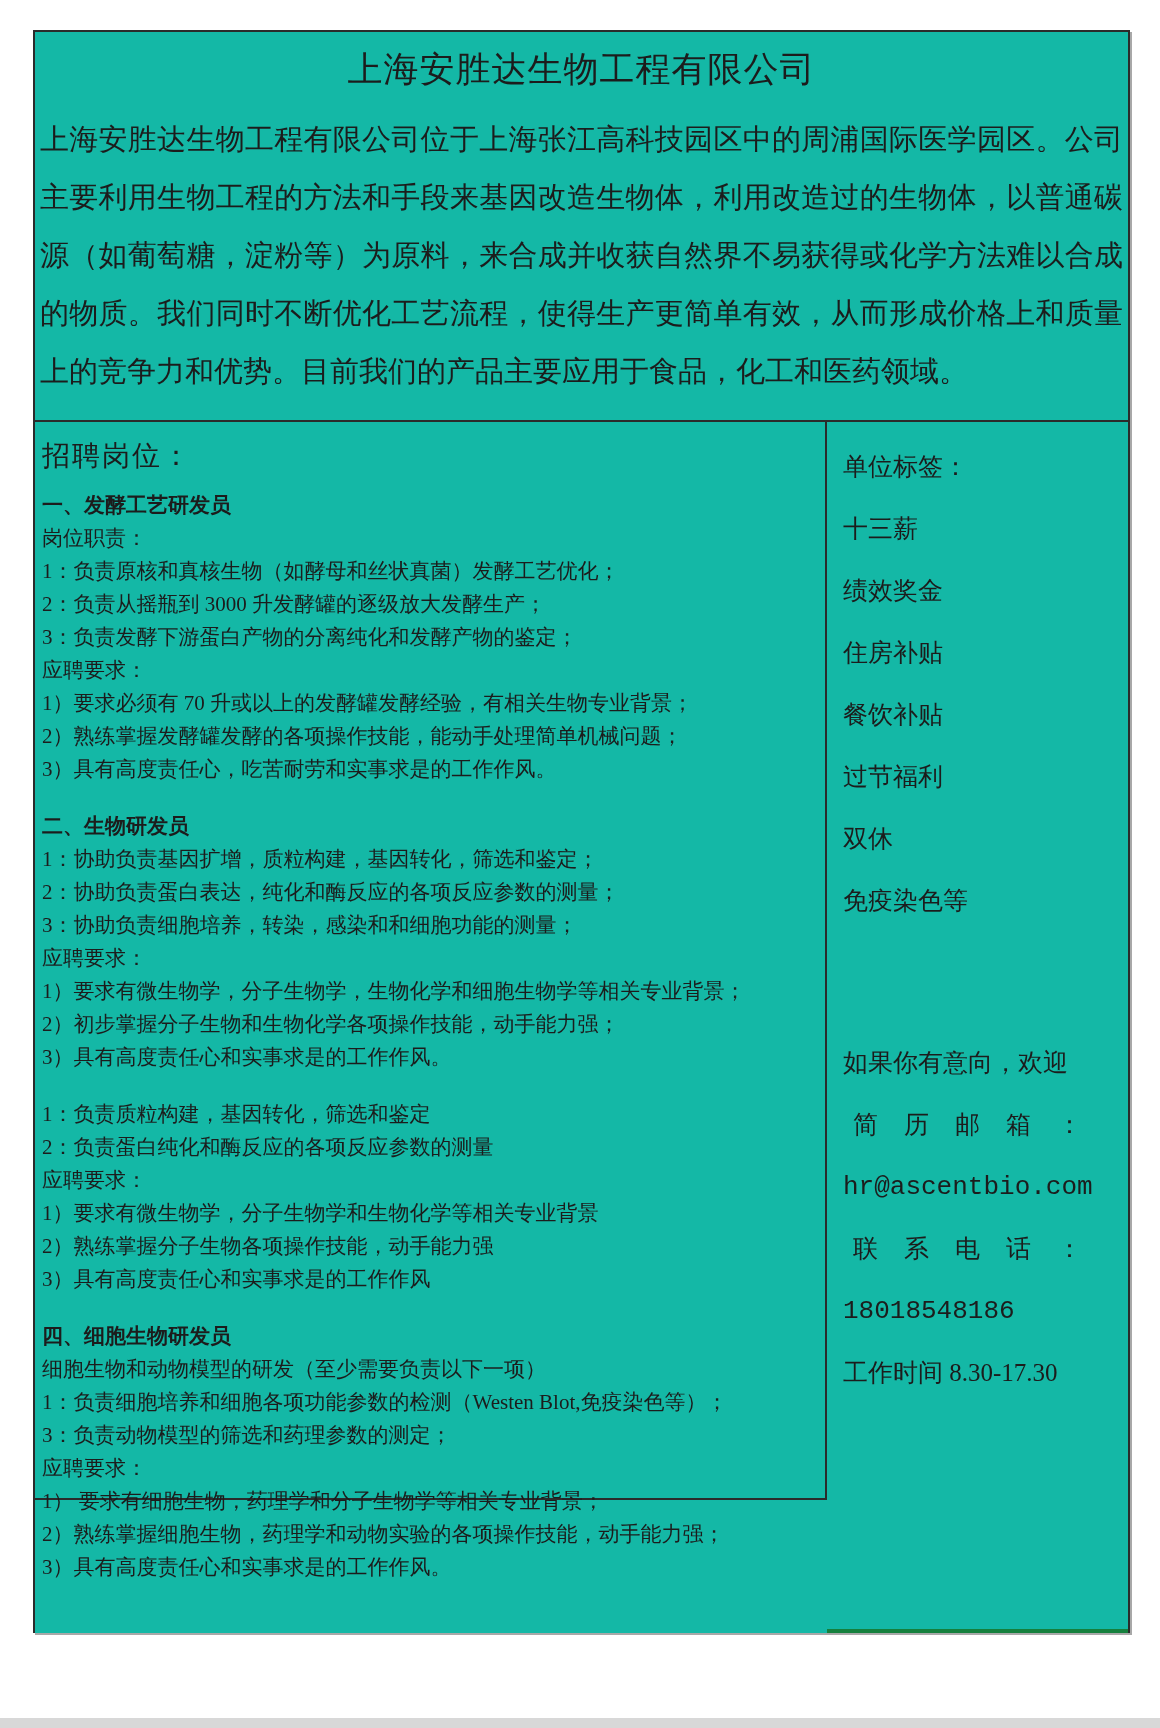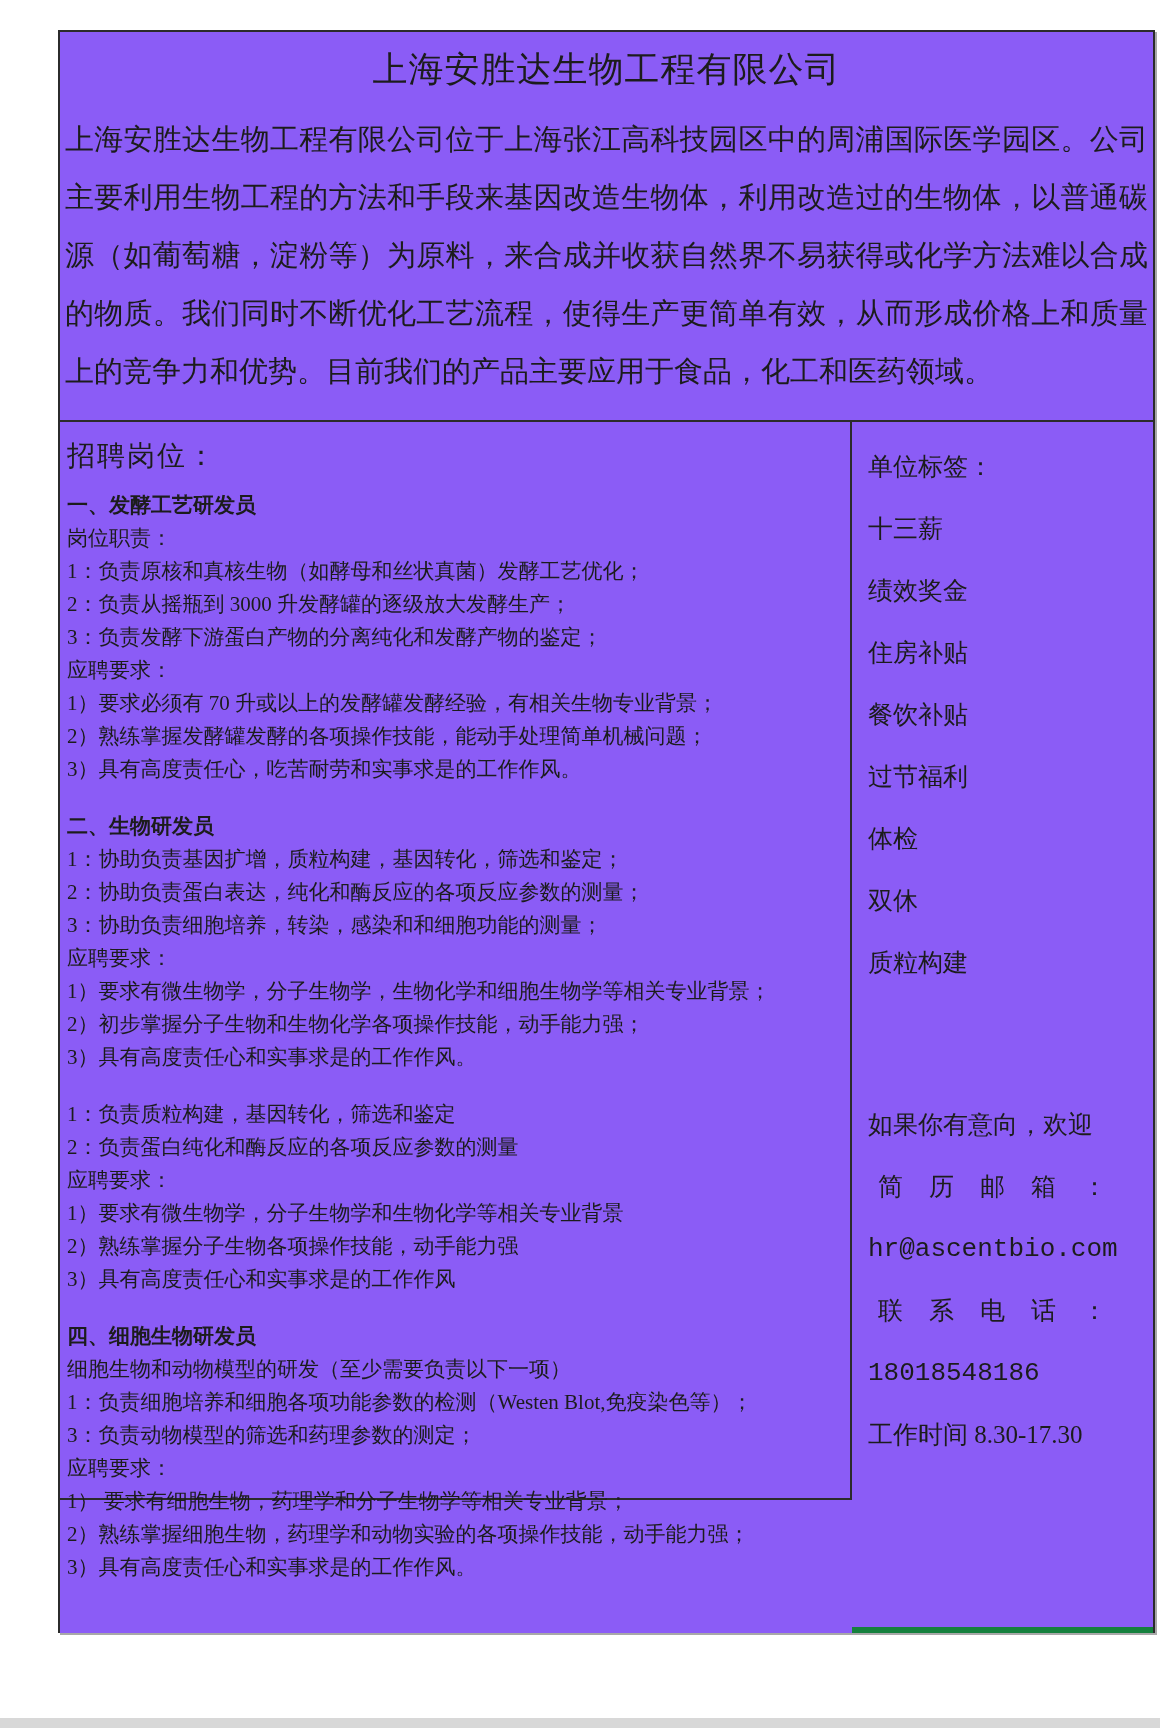--- a/index.html
+++ b/index.html
@@ -17,22 +17,21 @@
   }
   .doc {
     position: absolute;
     left: 33px;
     top: 30px;
     width: 1097px;
     border: 2px solid #2b2b2b;
     border-bottom: none;
     box-shadow: 2px 2px 0 #a8a8a8;
     box-sizing: border-box;
-    background: #8b5cf6;
-    margin-left: 25px;
+    background: #14b8a6;
   }
   .cell-top {
     height: 390px;
     box-sizing: border-box;
     padding: 6px 5px 0 5px;
     border-bottom: 2px solid #2b2b2b;
   }
   .title {
     text-align: center;
     font-size: 35px;
@@ -54,21 +53,21 @@
     height: 1078px;
     box-sizing: border-box;
     border-right: 2px solid #2b2b2b;
     border-bottom: 2px solid #2b2b2b;
     padding: 8px 34px 0 7px;
   }
   .cell-right {
     flex: 1;
     height: 1211px;
     box-sizing: border-box;
-    border-bottom: 6px solid #15803d;
+    border-bottom: 4px solid #15803d;
     padding: 14px 8px 0 16px;
     font-size: 25px;
     line-height: 62px;
   }
   .jobs-heading {
     font-size: 28px;
     line-height: 39px;
     margin: 6px 0 14px 0;
     letter-spacing: 2px;
   }
@@ -166,23 +165,22 @@
       </div>
     </div>
 
     <div class="cell-right">
       <div class="tags-heading">单位标签：</div>
       <div class="tag-line">十三薪</div>
       <div class="tag-line">绩效奖金</div>
       <div class="tag-line">住房补贴</div>
       <div class="tag-line">餐饮补贴</div>
       <div class="tag-line">过节福利</div>
-      <div class="tag-line">体检</div>
       <div class="tag-line">双休</div>
-      <div class="tag-line">质粒构建</div>
+      <div class="tag-line">免疫染色等</div>
 
       <div class="spacer"></div>
 
       <div class="contact-line">如果你有意向，欢迎</div>
       <div class="contact-line spread">简历邮箱：</div>
       <div class="contact-line mono">hr@ascentbio.com</div>
       <div class="contact-line spread">联系电话：</div>
       <div class="contact-line mono">18018548186</div>
       <div class="contact-line">工作时间 8.30-17.30</div>
     </div>

